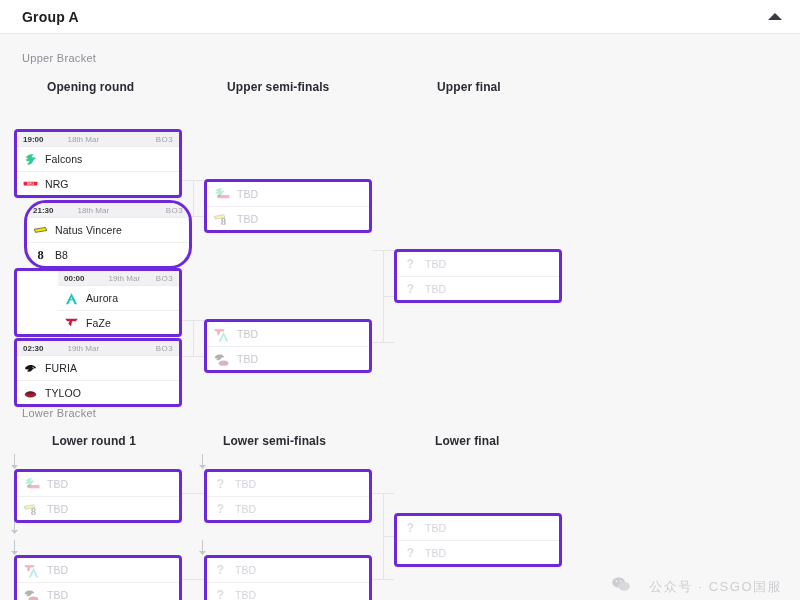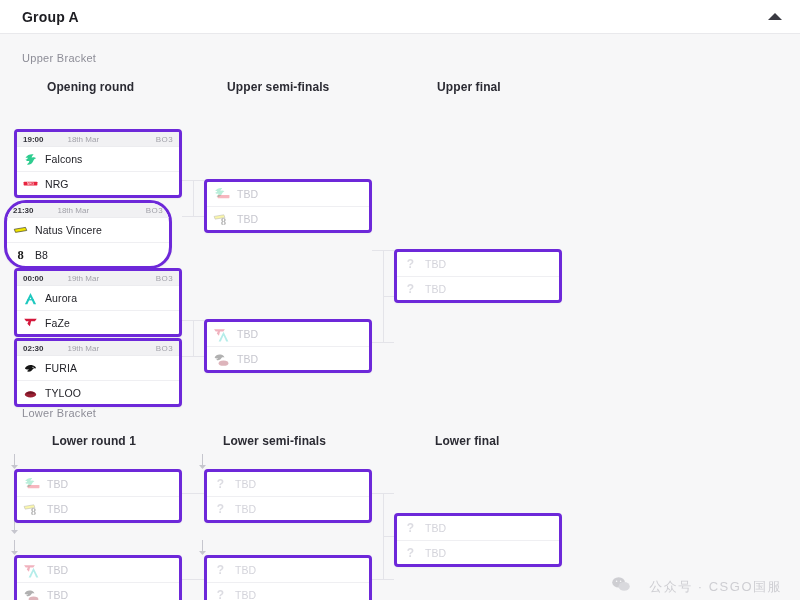--- a/index.html
+++ b/index.html
@@ -149,21 +149,21 @@
       <span class="logo">
         <svg viewBox="0 0 24 24">
             <rect x="1" y="9" width="22" height="6" rx="1" fill="#e8243f"></rect>
             <text x="12" y="14" font-size="5" fill="#fff" text-anchor="middle" font-family="Liberation Sans">NRG</text>
           </svg>
       </span>
       <span class="m-name">NRG</span>
     </div>
   </div>
 
-  <div class="match" style="left:4px; top:166px;border-radius:22px;">
+  <div class="match" style="left:24px; top:166px;border-radius:22px;">
     <div class="m-meta">
       <span class="m-time">21:30</span>
       <span class="m-date">18th Mar</span>
       <span class="m-bo">BO3</span>
     </div>
     <div class="m-row">
       <span class="logo">
         <svg viewBox="0 0 24 24">
             <path d="M2 10l18-3 2 5-18 3z" fill="#f2e600" stroke="#2b2b2b" stroke-width="1"></path>
           </svg>
@@ -173,21 +173,21 @@
     <div class="m-row">
       <span class="logo">
         <svg viewBox="0 0 24 24">
             <text x="12" y="19" font-size="20" font-weight="bold" fill="#1a1a1a" text-anchor="middle" font-family="Liberation Serif">8</text>
           </svg>
       </span>
       <span class="m-name">B8</span>
     </div>
   </div>
 
-  <div class="match" style="left:14px; top:234px;">
+  <div class="match" style="left:14px; top:234px;padding-left:41px;">
     <div class="m-meta">
       <span class="m-time">00:00</span>
       <span class="m-date">19th Mar</span>
       <span class="m-bo">BO3</span>
     </div>
     <div class="m-row">
       <span class="logo">
         <svg viewBox="0 0 24 24">
             <path d="M12 3L3 21h4l5-11 5 11h4z" fill="#1fc8bf"></path>
             <rect x="7" y="13" width="10" height="2" fill="#1fc8bf"></rect>

